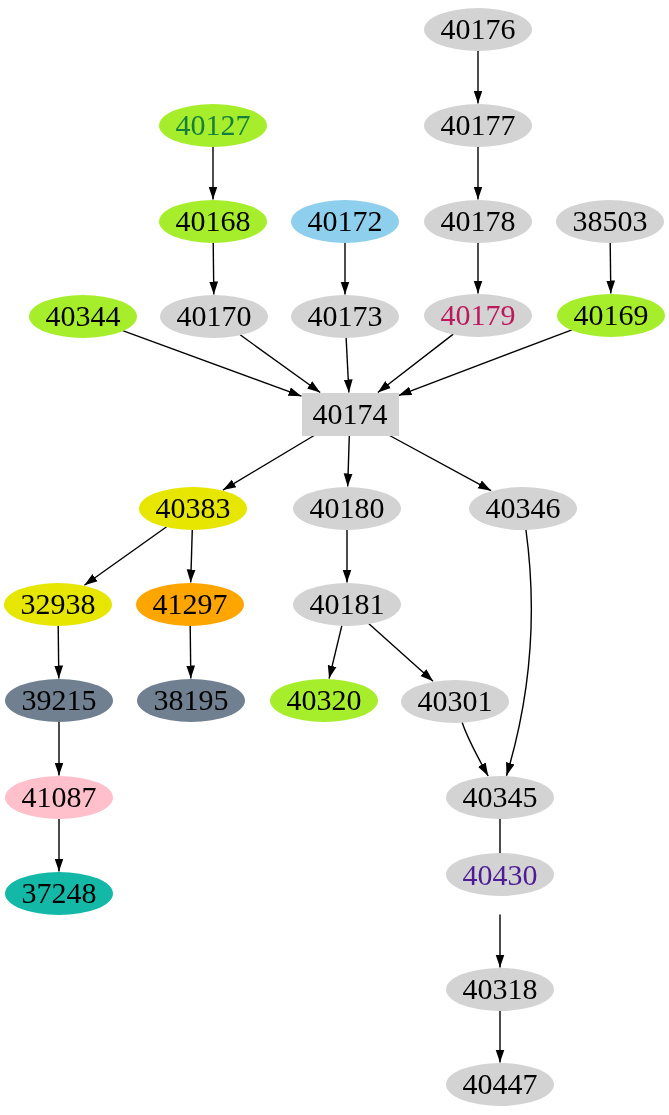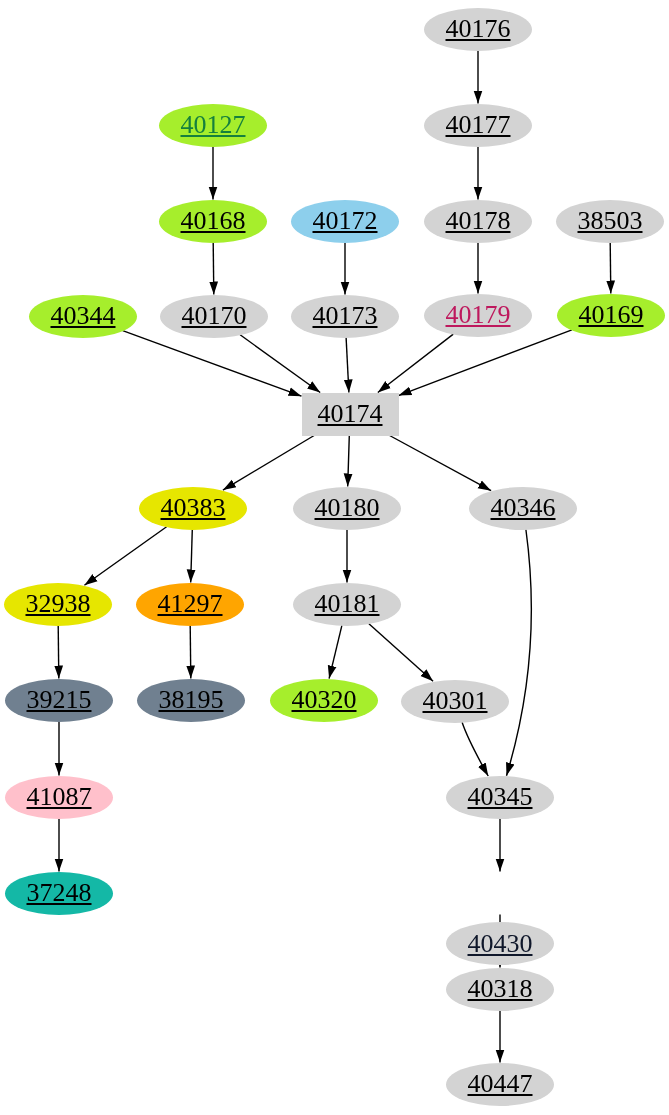--- a/index.html
+++ b/index.html
@@ -21,26 +21,25 @@
     top: 0;
     width: 669px;
     height: 1115px;
     pointer-events: none;
   }
   .node {
     position: absolute;
     display: flex;
     align-items: center;
     justify-content: center;
-    font-size: 26px;
+    font-size: 30px;
     line-height: 1;
     color: #000000;
     box-sizing: border-box;
     white-space: nowrap;
-    text-decoration: underline;
   }
   .node.ellipse { border-radius: 50%; }
   .node.box { border-radius: 0; }
 </style>
 </head>
 <body>
 
 <div class="canvas">
   <svg id="edge-layer" viewBox="0 0 669 1115" xmlns="http://www.w3.org/2000/svg">
     <defs>
@@ -100,17 +99,17 @@
       <div class="node ellipse" style="left: 4px; top: 582.5px; width: 108px; height: 43px; background: rgb(230, 230, 0); color: rgb(0, 0, 0);">32938</div>
       <div class="node ellipse" style="left: 136px; top: 582.5px; width: 108px; height: 43px; background: rgb(255, 165, 0); color: rgb(0, 0, 0);">41297</div>
       <div class="node ellipse" style="left: 293px; top: 582.5px; width: 108px; height: 43px; background: rgb(211, 211, 211); color: rgb(0, 0, 0);">40181</div>
       <div class="node ellipse" style="left: 5px; top: 678.5px; width: 108px; height: 43px; background: rgb(112, 128, 144); color: #000000;">39215</div>
       <div class="node ellipse" style="left: 137px; top: 678.5px; width: 108px; height: 43px; background: rgb(112, 128, 144); color: rgb(0, 0, 0);">38195</div>
       <div class="node ellipse" style="left: 270px; top: 678.5px; width: 108px; height: 43px; background: rgb(166, 238, 44); color: rgb(0, 0, 0);">40320</div>
       <div class="node ellipse" style="left: 401px; top: 679.5px; width: 108px; height: 43px; background: rgb(211, 211, 211); color: rgb(0, 0, 0);">40301</div>
       <div class="node ellipse" style="left: 5px; top: 775.5px; width: 108px; height: 43px; background: rgb(255, 192, 203); color: rgb(0, 0, 0);">41087</div>
       <div class="node ellipse" style="left: 446px; top: 775.5px; width: 108px; height: 43px; background: rgb(211, 211, 211); color: rgb(0, 0, 0);">40345</div>
       <div class="node ellipse" style="left: 5px; top: 871.5px; width: 108px; height: 43px; background: #14b8a6; color: rgb(0, 0, 0);">37248</div>
-      <div class="node ellipse" style="left: 446px; top: 922px; width: 108px; height: 43px; background: rgb(211, 211, 211); color: #0f172a;">40430</div>
+      <div class="node ellipse" style="left: 446px; top: 853px; width: 108px; height: 43px; background: rgb(211, 211, 211); color: #4c1d95;">40430</div>
       <div class="node ellipse" style="left: 446px; top: 967.5px; width: 108px; height: 43px; background: rgb(211, 211, 211); color: rgb(0, 0, 0);">40318</div>
       <div class="node ellipse" style="left: 446px; top: 1062.5px; width: 108px; height: 43px; background: rgb(211, 211, 211); color: rgb(0, 0, 0);">40447</div>
     </div>
 </div>
 
 </body></html>

